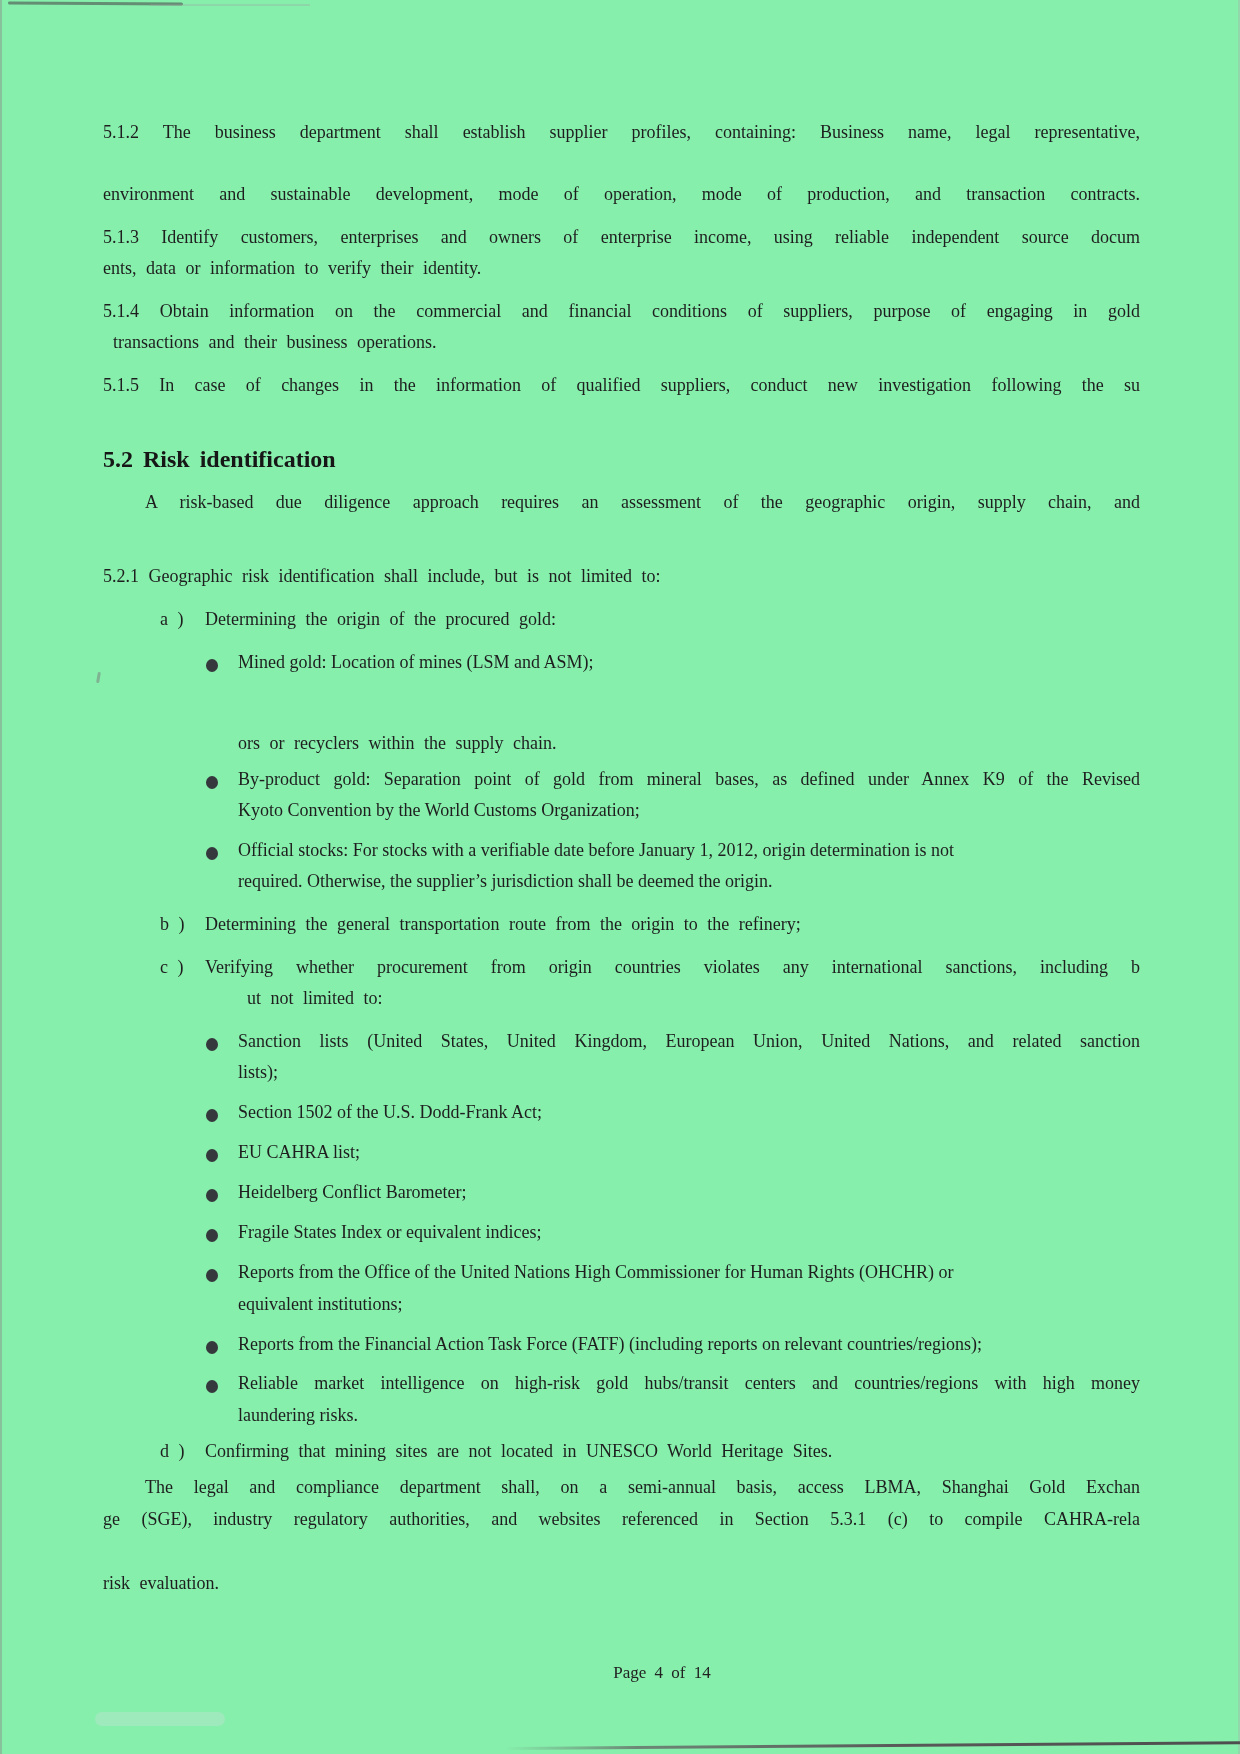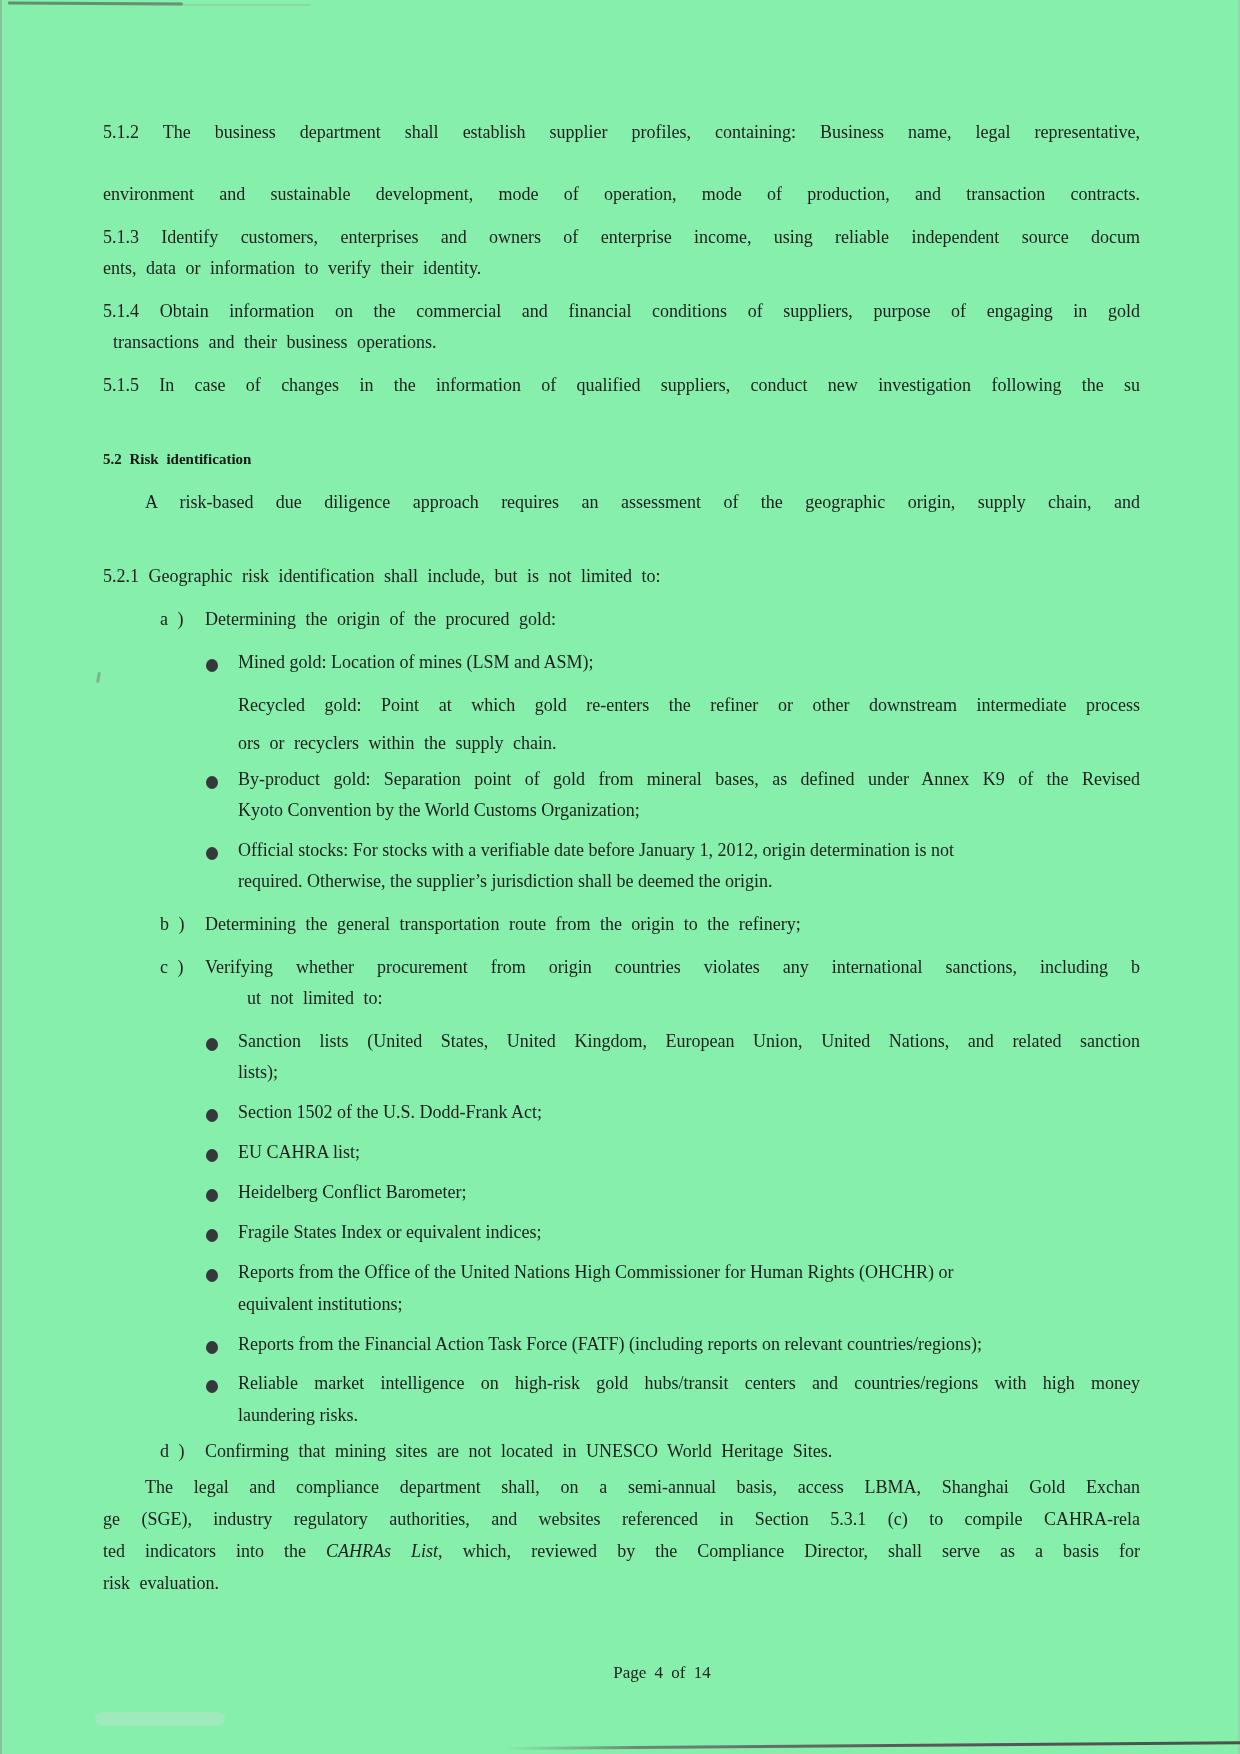--- a/index.html
+++ b/index.html
@@ -1,21 +1,21 @@
 <!DOCTYPE html>
 <html><head>
 <meta charset="utf-8">
 <style>
   html,body{margin:0;padding:0;background:#d9d9d9;}
   .page{position:relative;width:1240px;height:1754px;background:#86efac;overflow:hidden;
         font-family:"Liberation Serif","DejaVu Serif",serif;}
   .ln{position:absolute;font-size:18px;line-height:26px;color:#1e1e1e;white-space:nowrap;}
   .just{white-space:normal;text-align:justify;text-align-last:justify;-moz-text-align-last:justify;}
   .ws{word-spacing:5px;}
-  .heading{font-weight:bold;word-spacing:4px;color:#161616;font-size:15px;}
+  .heading{font-weight:bold;word-spacing:4px;color:#161616;font-size:24px;}
   .it{font-style:italic;}
   .dot{position:absolute;width:12px;height:13px;border-radius:50%;background:#35383c;}
   .w-body{left:103px;width:1037px;}
   .footer{left:0;width:1240px;text-align:center;padding-left:42px;font-size:17px;word-spacing:4px;color:#222;}
   .artifact{position:absolute;}
 </style>
 </head>
 <body>
 
 <div class="page">
@@ -45,21 +45,20 @@
   <div class="ln just" style="top:489px;left:145px;width:995px;">A risk-based due diligence approach requires an assessment of the geographic origin, supply chain, and</div>
 
   <div class="ln ws" style="top:563px;left:103px;">5.2.1 Geographic risk identification shall include, but is not limited to:</div>
 
   <div class="ln ws" style="top:606px;left:160px;">a )</div>
   <div class="ln ws" style="top:606px;left:205px;">Determining the origin of the procured gold:</div>
 
   <span class="dot" style="left:206px;top:659px;"></span>
   <div class="ln" style="top:649px;left:238px;">Mined gold: Location of mines (LSM and ASM);</div>
 
-  <div class="ln just" style="top:692px;left:238px;width:902px;">Recycled gold: Point at which gold re-enters the refiner or other downstream intermediate process</div>
   <div class="ln ws" style="top:730px;left:238px;">ors or recyclers within the supply chain.</div>
 
   <span class="dot" style="left:206px;top:776px;"></span>
   <div class="ln just" style="top:766px;left:238px;width:902px;">By-product gold: Separation point of gold from mineral bases, as defined under Annex K9 of the Revised</div>
   <div class="ln" style="top:797px;left:238px;">Kyoto Convention by the World Customs Organization;</div>
 
   <span class="dot" style="left:206px;top:847px;"></span>
   <div class="ln" style="top:837px;left:238px;">Official stocks: For stocks with a verifiable date before January 1, 2012, origin determination is not</div>
   <div class="ln" style="top:868px;left:238px;">required. Otherwise, the supplier’s jurisdiction shall be deemed the origin.</div>
 
@@ -95,18 +94,17 @@
 
   <span class="dot" style="left:206px;top:1380px;"></span>
   <div class="ln just" style="top:1370px;left:238px;width:902px;">Reliable market intelligence on high-risk gold hubs/transit centers and countries/regions with high money</div>
   <div class="ln" style="top:1402px;left:238px;">laundering risks.</div>
 
   <div class="ln ws" style="top:1438px;left:160px;">d )</div>
   <div class="ln ws" style="top:1438px;left:205px;">Confirming that mining sites are not located in UNESCO World Heritage Sites.</div>
 
   <div class="ln just" style="top:1474px;left:145px;width:995px;">The legal and compliance department shall, on a semi-annual basis, access LBMA, Shanghai Gold Exchan</div>
   <div class="ln just w-body" style="top:1506px;">ge (SGE), industry regulatory authorities, and websites referenced in Section 5.3.1 (c) to compile CAHRA-rela</div>
-  <div class="ln just w-body" style="top:1538px;"><span>ted indicators into the </span><span class="it">CAHRAs List</span><span>, which, reviewed by the Compliance Director, shall serve as a basis for</span></div>
   <div class="ln ws" style="top:1570px;left:103px;">risk evaluation.</div>
 
   <div class="ln footer" style="top:1660px;">Page 4 of 14</div>
 
 </div>
 
 </body></html>

